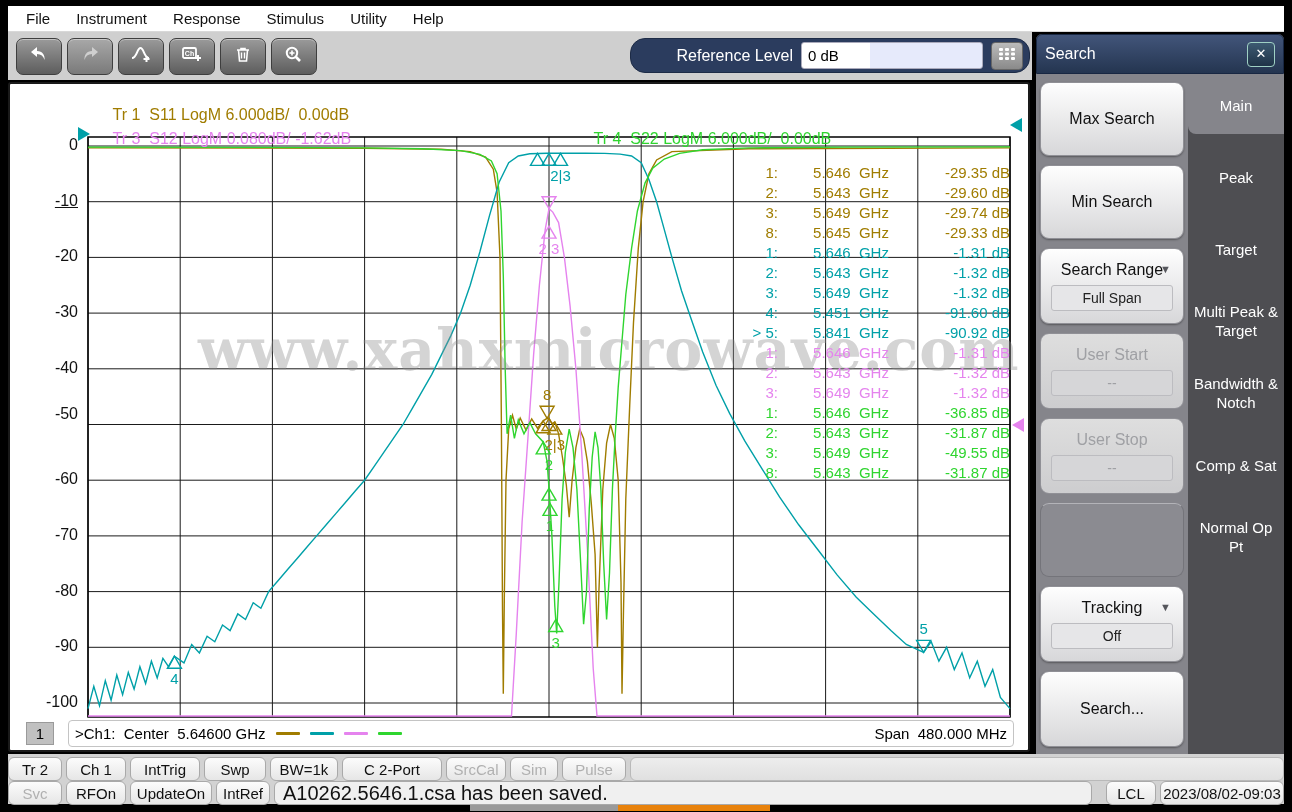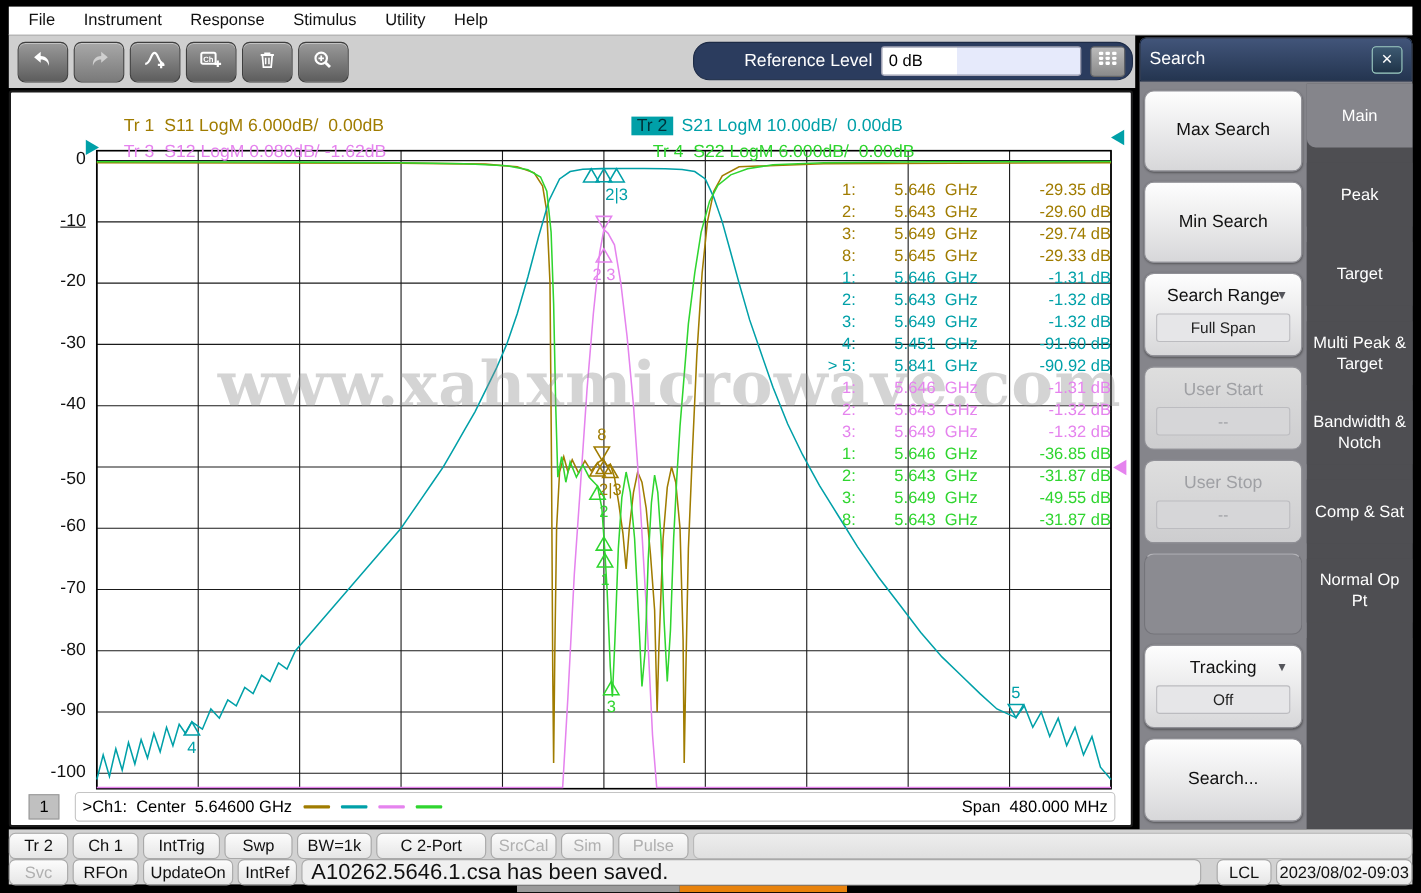--- a/index.html
+++ b/index.html
@@ -176,37 +176,34 @@
             </svg></span>
       </div>
     </div>
   </div>
 
   <div class="plot-panel"></div>
 
   <div class="legend-row" style="left:95px;top:88px;">
     <span class="lg-olive"><span>Tr 1</span>&nbsp;&nbsp;<span>S11 LogM 6.000dB/  0.00dB</span></span>
   </div>
-  <div class="legend-row" style="left:556px;top:88px;">
-    <span class="tr-chip">Tr 2</span><span class="lg-teal">S21 LogM 10.00dB/  0.00dB</span>
-  </div>
   <div class="legend-row" style="left:95px;top:112px;">
     <span class="lg-magenta"><span>Tr 3</span>&nbsp;&nbsp;<span>S12 LogM 0.080dB/ -1.62dB</span></span>
   </div>
   <div class="legend-row" style="left:576px;top:112px;">
     <span class="lg-green"><span>Tr 4</span>&nbsp;&nbsp;<span>S22 LogM 6.000dB/  0.00dB</span></span>
   </div>
 
   <div id="y-axis">
       <div class="ytick" style="left: 30px; top: 136px;">0</div>
       <div class="ytick" style="left: 30px; top: 191.7px; text-decoration: underline;">-10</div>
       <div class="ytick" style="left: 30px; top: 247.4px;">-20</div>
       <div class="ytick" style="left: 30px; top: 303.1px;">-30</div>
       <div class="ytick" style="left: 30px; top: 358.8px;">-40</div>
-      <div class="ytick" style="left: 30px; top: 427px;">-50</div>
+      <div class="ytick" style="left: 30px; top: 405px;">-50</div>
       <div class="ytick" style="left: 30px; top: 470.2px;">-60</div>
       <div class="ytick" style="left: 30px; top: 525.9px;">-70</div>
       <div class="ytick" style="left: 30px; top: 581.6px;">-80</div>
       <div class="ytick" style="left: 30px; top: 637.3px;">-90</div>
       <div class="ytick" style="left: 30px; top: 693px;">-100</div>
     </div>
 
   <svg id="plot-svg">
       <line class="grid" x1="88.0" y1="137" x2="88.0" y2="717"></line>
       <line class="grid" x1="180.2" y1="137" x2="180.2" y2="717"></line>

